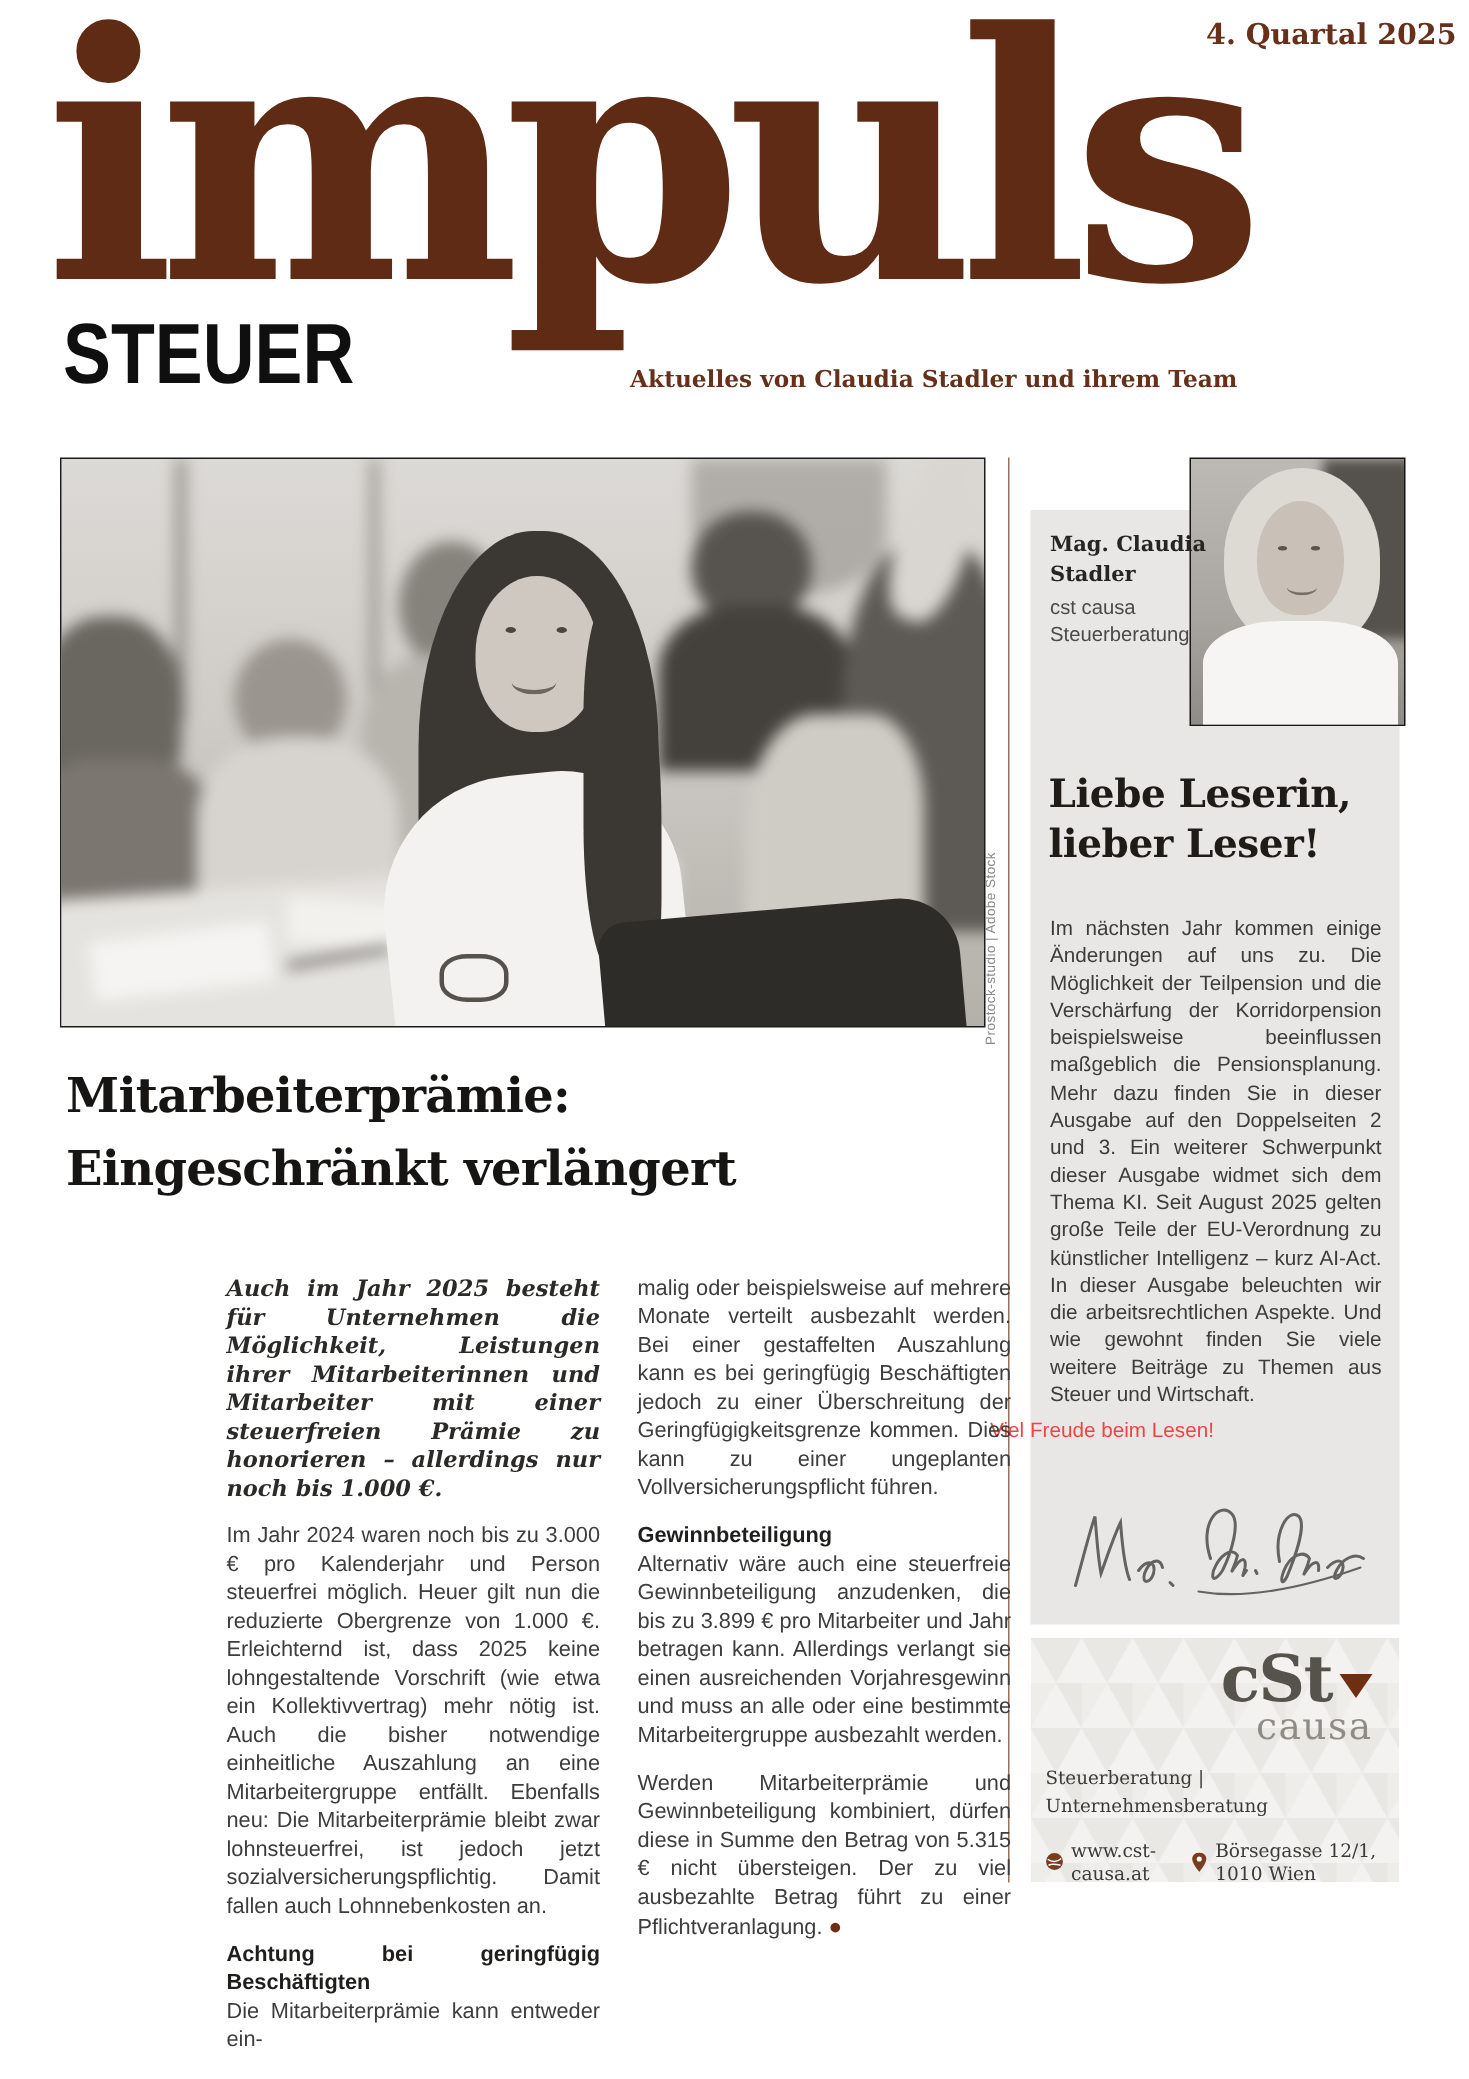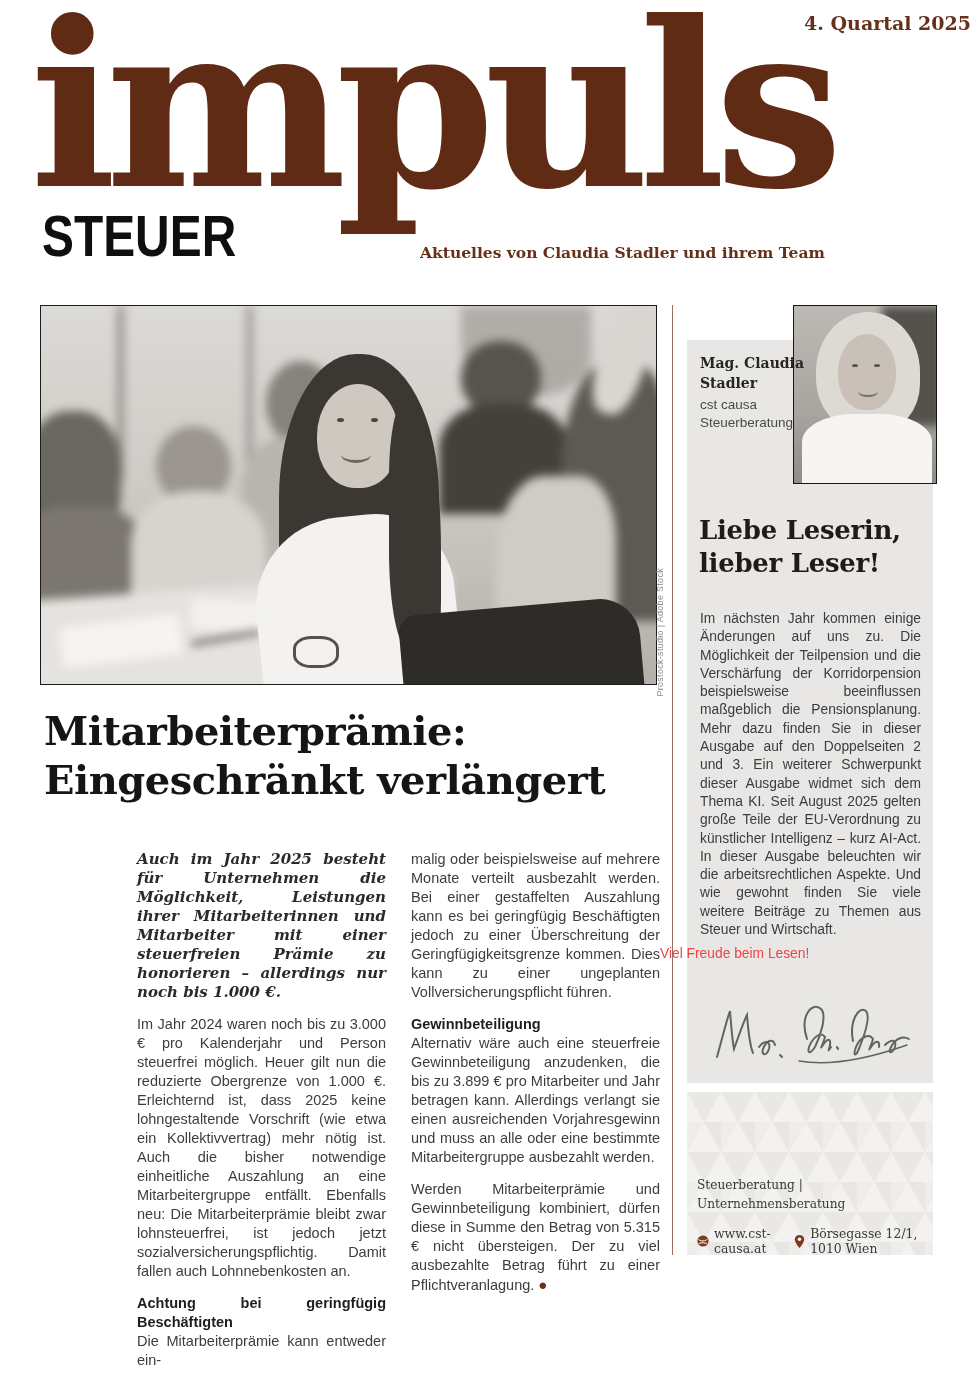--- a/index.html
+++ b/index.html
@@ -59,22 +59,22 @@
   .brand-logo-sub{font-family:"DejaVu Serif",serif;font-size:25px;line-height:26px;
                   color:#8e8c84;letter-spacing:1px;margin-top:-4px;}
   .brand-services{position:absolute;left:10px;top:84px;font-family:"DejaVu Serif",serif;
                   font-size:12.2px;line-height:18.5px;color:#3a3a3a;}
   .brand-contact{position:absolute;left:10px;top:134px;font-family:"DejaVu Serif",serif;
                  font-size:12.4px;color:#3a3a3a;display:flex;align-items:center;gap:5px;}
   .brand-contact .ic{display:inline-block;line-height:0;}
 
   
   .headline{position:absolute;left:44px;top:706px;font-family:"DejaVu Serif",serif;
-            font-weight:bold;font-size:40px;line-height:49px;color:#161514;letter-spacing:-0.5px;}
-  .columns{position:absolute;left:137px;top:850px;width:523px;display:flex;gap:25px;}
+            font-weight:bold;font-size:32px;line-height:49px;color:#161514;letter-spacing:-0.5px;}
+  .columns{position:absolute;left:151px;top:850px;width:523px;display:flex;gap:25px;}
   .col{width:253px;font-size:14.5px;line-height:19px;text-align:justify;color:#3d3d3d;}
   .col p{margin:0 0 13px 0;}
   .intro{font-family:"DejaVu Serif",serif;font-weight:bold;font-style:italic;
          font-size:15px;line-height:19px;color:#2b2a28;}
   .subhead{font-weight:bold;color:#1f1e1d;margin:0 !important;}
   .end-dot{color:var(--dot,#6f2d12);font-size:15px;}
 </style>
 </head>
 <body>
 
@@ -166,20 +166,26 @@
       <defs>
         <pattern id="tri" width="34" height="60" patternUnits="userSpaceOnUse">
           <rect width="34" height="60" fill="#f3f2f0"></rect>
           <polygon points="0,0 34,0 17,30" fill="#eae8e5"></polygon>
           <polygon points="17,30 51,30 34,60" fill="#e9e7e4"></polygon>
           <polygon points="-17,30 17,30 0,60" fill="#eeedea"></polygon>
         </pattern>
       </defs>
       <rect width="246" height="163" fill="url(#tri)"></rect>
     </svg>
+    <div class="brand-logo">
+      <div>
+        <span class="brand-logo-main">cSt</span><span class="brand-tri"></span>
+      </div>
+      <div class="brand-logo-sub">causa</div>
+    </div>
     <div class="brand-services">
       <div>Steuerberatung | Unternehmensberatung</div>
     </div>
     <div class="brand-contact">
       <span class="ic">
         <svg width="12" height="12" viewBox="0 0 12 12">
             <circle cx="6" cy="6" r="5.6" fill="#7a3b1f"></circle>
             <path d="M1.5 4.5 C4 6.5 8 6.5 10.5 4 M2 8.5 C5 7 8 8 10 8.5" stroke="#fff" stroke-width="1" fill="none"></path>
           </svg>
       </span>

